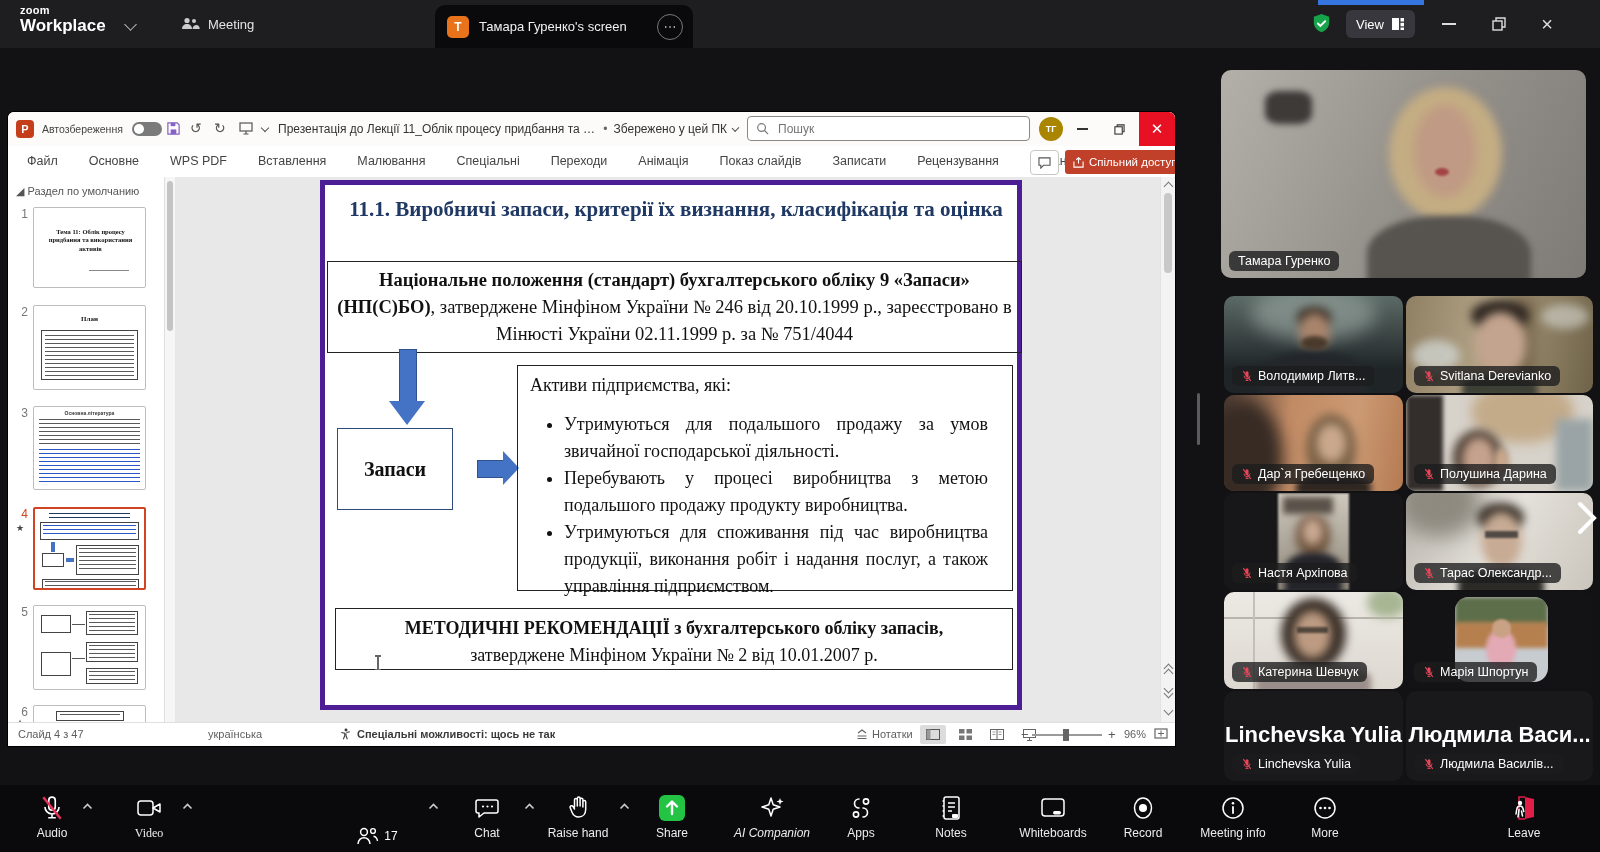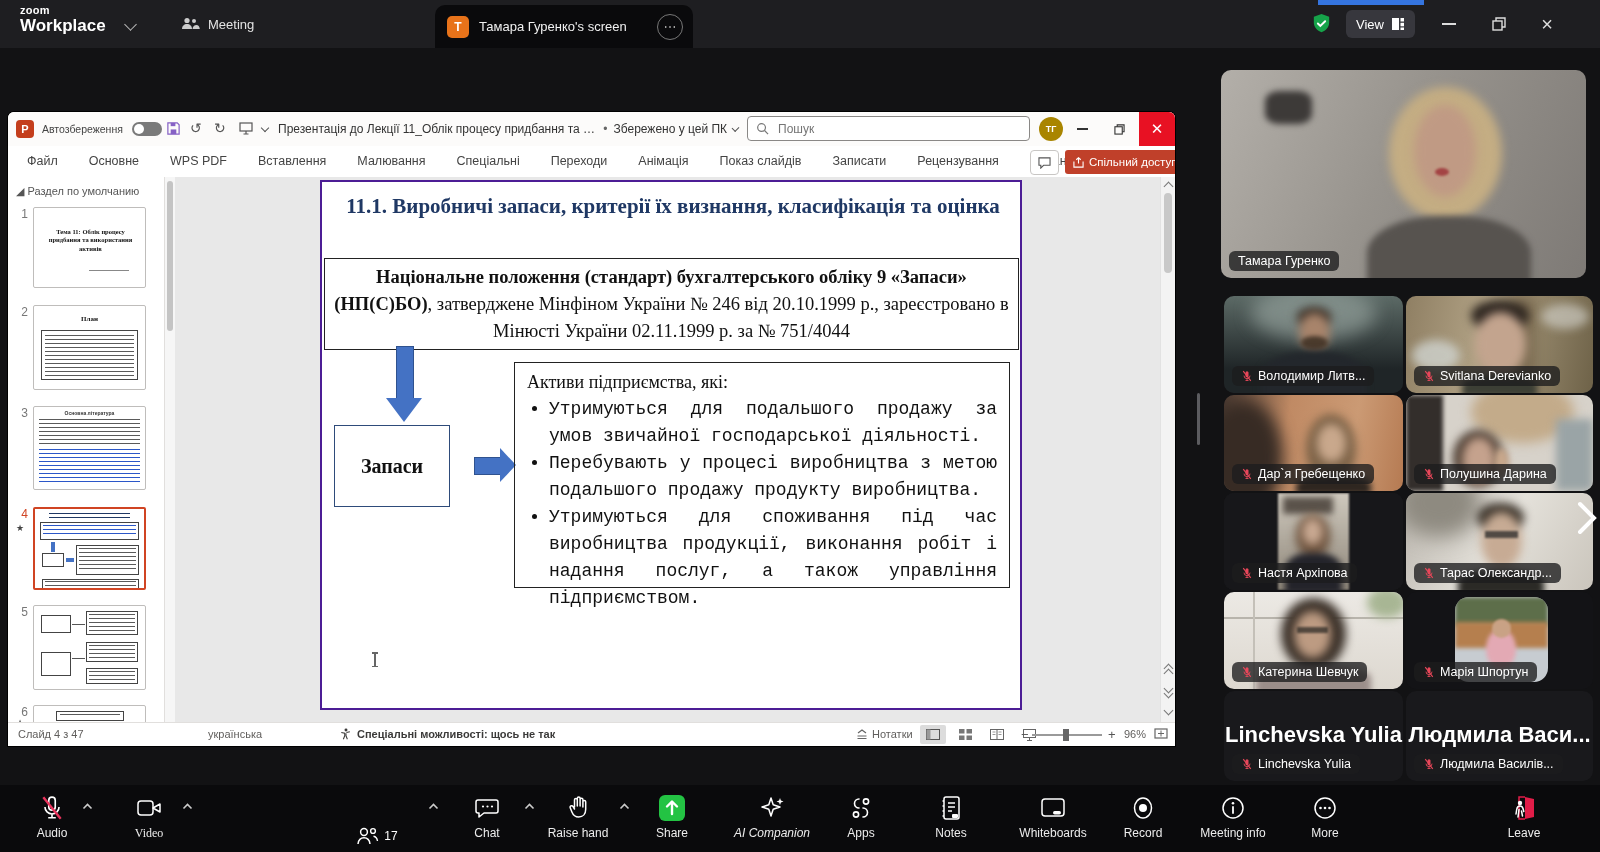--- a/index.html
+++ b/index.html
@@ -44,30 +44,30 @@
   .sstar{position:absolute;left:8px;font-size:9px;color:#444;}
   .thumb{position:absolute;left:25px;width:113px;background:#fff;border:1px solid #bfbdbb;border-radius:2px;box-sizing:border-box;overflow:hidden;}
   .thumb.sel{border:2px solid #d04423;}
   .tl{position:absolute;background:repeating-linear-gradient(to bottom,#5a5a5a 0 1px,transparent 1px 4px);}
   .tlb{position:absolute;background:repeating-linear-gradient(to bottom,#2b57c8 0 1px,transparent 1px 4px);}
   .mini-box{position:absolute;border:1px solid #444;box-sizing:border-box;background:#fff;}
   .panel-scroll{position:absolute;left:157px;top:65px;width:10px;height:545px;background:#f6f6f6;}
   .panel-scroll .pthumb{position:absolute;left:2px;top:4px;width:6px;height:150px;background:#c4c4c4;border-radius:3px;}
   
   .canvas{position:absolute;left:167px;top:65px;width:985px;height:545px;background:#e8e8e8;}
-  .slide{position:absolute;left:145px;top:3px;width:702px;height:530px;background:#fff;border:2px solid #4c1d95;box-sizing:border-box;font-family:"Liberation Serif",serif;}
+  .slide{position:absolute;left:145px;top:3px;width:702px;height:530px;background:#fff;border:5px solid #4c1d95;box-sizing:border-box;font-family:"Liberation Serif",serif;}
   .slide-title{position:absolute;left:20px;top:10px;width:662px;text-align:center;font-size:21px;font-weight:700;color:#1f3864;line-height:1.35;}
   .std-box{position:absolute;left:2px;top:76px;width:695px;border:1.5px solid #222;box-sizing:border-box;text-align:center;font-size:18.5px;line-height:1.45;color:#111;padding:5px 8px;}
   .arrow-v-stem{position:absolute;left:74px;top:164px;width:16px;height:52px;background:#4472c4;border:1px solid #2f528f;}
   .arrow-v-head{position:absolute;left:64px;top:216px;width:0;height:0;border-left:18px solid transparent;border-right:18px solid transparent;border-top:24px solid #4472c4;}
   .zap-box{position:absolute;left:12px;top:243px;width:116px;height:82px;border:1.5px solid #2e4b7a;display:flex;align-items:center;justify-content:center;font-size:20px;font-weight:700;color:#111;box-sizing:border-box;}
   .arrow-h-stem{position:absolute;left:152px;top:275px;width:26px;height:16px;background:#4472c4;border:1px solid #2f528f;}
   .arrow-h-head{position:absolute;left:178px;top:266px;width:0;height:0;border-top:17px solid transparent;border-bottom:17px solid transparent;border-left:16px solid #4472c4;}
   .assets-box{position:absolute;left:192px;top:180px;width:496px;height:226px;border:1.5px solid #222;box-sizing:border-box;padding:6px 12px;font-size:18px;line-height:1.5;color:#111;}
-  .assets-box ul{margin:0;padding-left:22px;font-family:Liberation Mono, monospace;}
+  .assets-box ul{margin:12px;padding-left:22px;}
   .assets-box li{text-align:justify;}
   .method-box{position:absolute;left:10px;top:423px;width:678px;height:62px;border:1.5px solid #222;box-sizing:border-box;text-align:center;font-size:18px;color:#111;padding-top:6px;line-height:1.5;}
   .ibeam{position:absolute;left:52px;top:470px;width:1.5px;height:15px;background:#666;}
   .ibeam:before,.ibeam:after{content:"";position:absolute;left:-2.5px;width:6.5px;height:1.5px;background:#666;}
   .ibeam:after{bottom:0;}
   
   .vscroll{position:absolute;left:1152px;top:65px;width:15px;height:545px;background:#f3f3f3;border-left:1px solid #e2e2e2;box-sizing:border-box;}
   .vthumb{position:absolute;left:3px;top:16px;width:8px;height:80px;background:#c8c8c8;border-radius:4px;}
   .mini-chev{position:absolute;left:4px;width:6px;height:6px;border-right:1.5px solid #777;border-bottom:1.5px solid #777;}
   
@@ -295,20 +295,21 @@
       <div class="arrow-h-stem"></div>
       <div class="arrow-h-head"></div>
       <div class="assets-box">
         <div>Активи підприємства, які:</div>
         <ul>
           <li>Утримуються для подальшого продажу за умов звичайної господарської діяльності.</li>
           <li>Перебувають у процесі виробництва з метою подальшого продажу продукту виробництва.</li>
           <li>Утримуються для споживання під час виробництва продукції, виконання робіт і надання послуг, а також управління підприємством.</li>
         </ul>
       </div>
+      <div class="method-box"><b>МЕТОДИЧНІ РЕКОМЕНДАЦІЇ з бухгалтерського обліку запасів,</b><br><span>затверджене Мінфіном України № 2 від 10.01.2007 р.</span></div>
       <div class="ibeam"></div>
     </div>
   </div>
   <div class="vscroll">
     <div class="mini-chev" style="top:6px;transform:rotate(-135deg);"></div>
     <div class="vthumb"></div>
     <div class="mini-chev" style="top:488px;transform:rotate(-135deg);"></div>
     <div class="mini-chev" style="top:493px;transform:rotate(-135deg);"></div>
     <div class="mini-chev" style="top:508px;transform:rotate(45deg);"></div>
     <div class="mini-chev" style="top:513px;transform:rotate(45deg);"></div>

